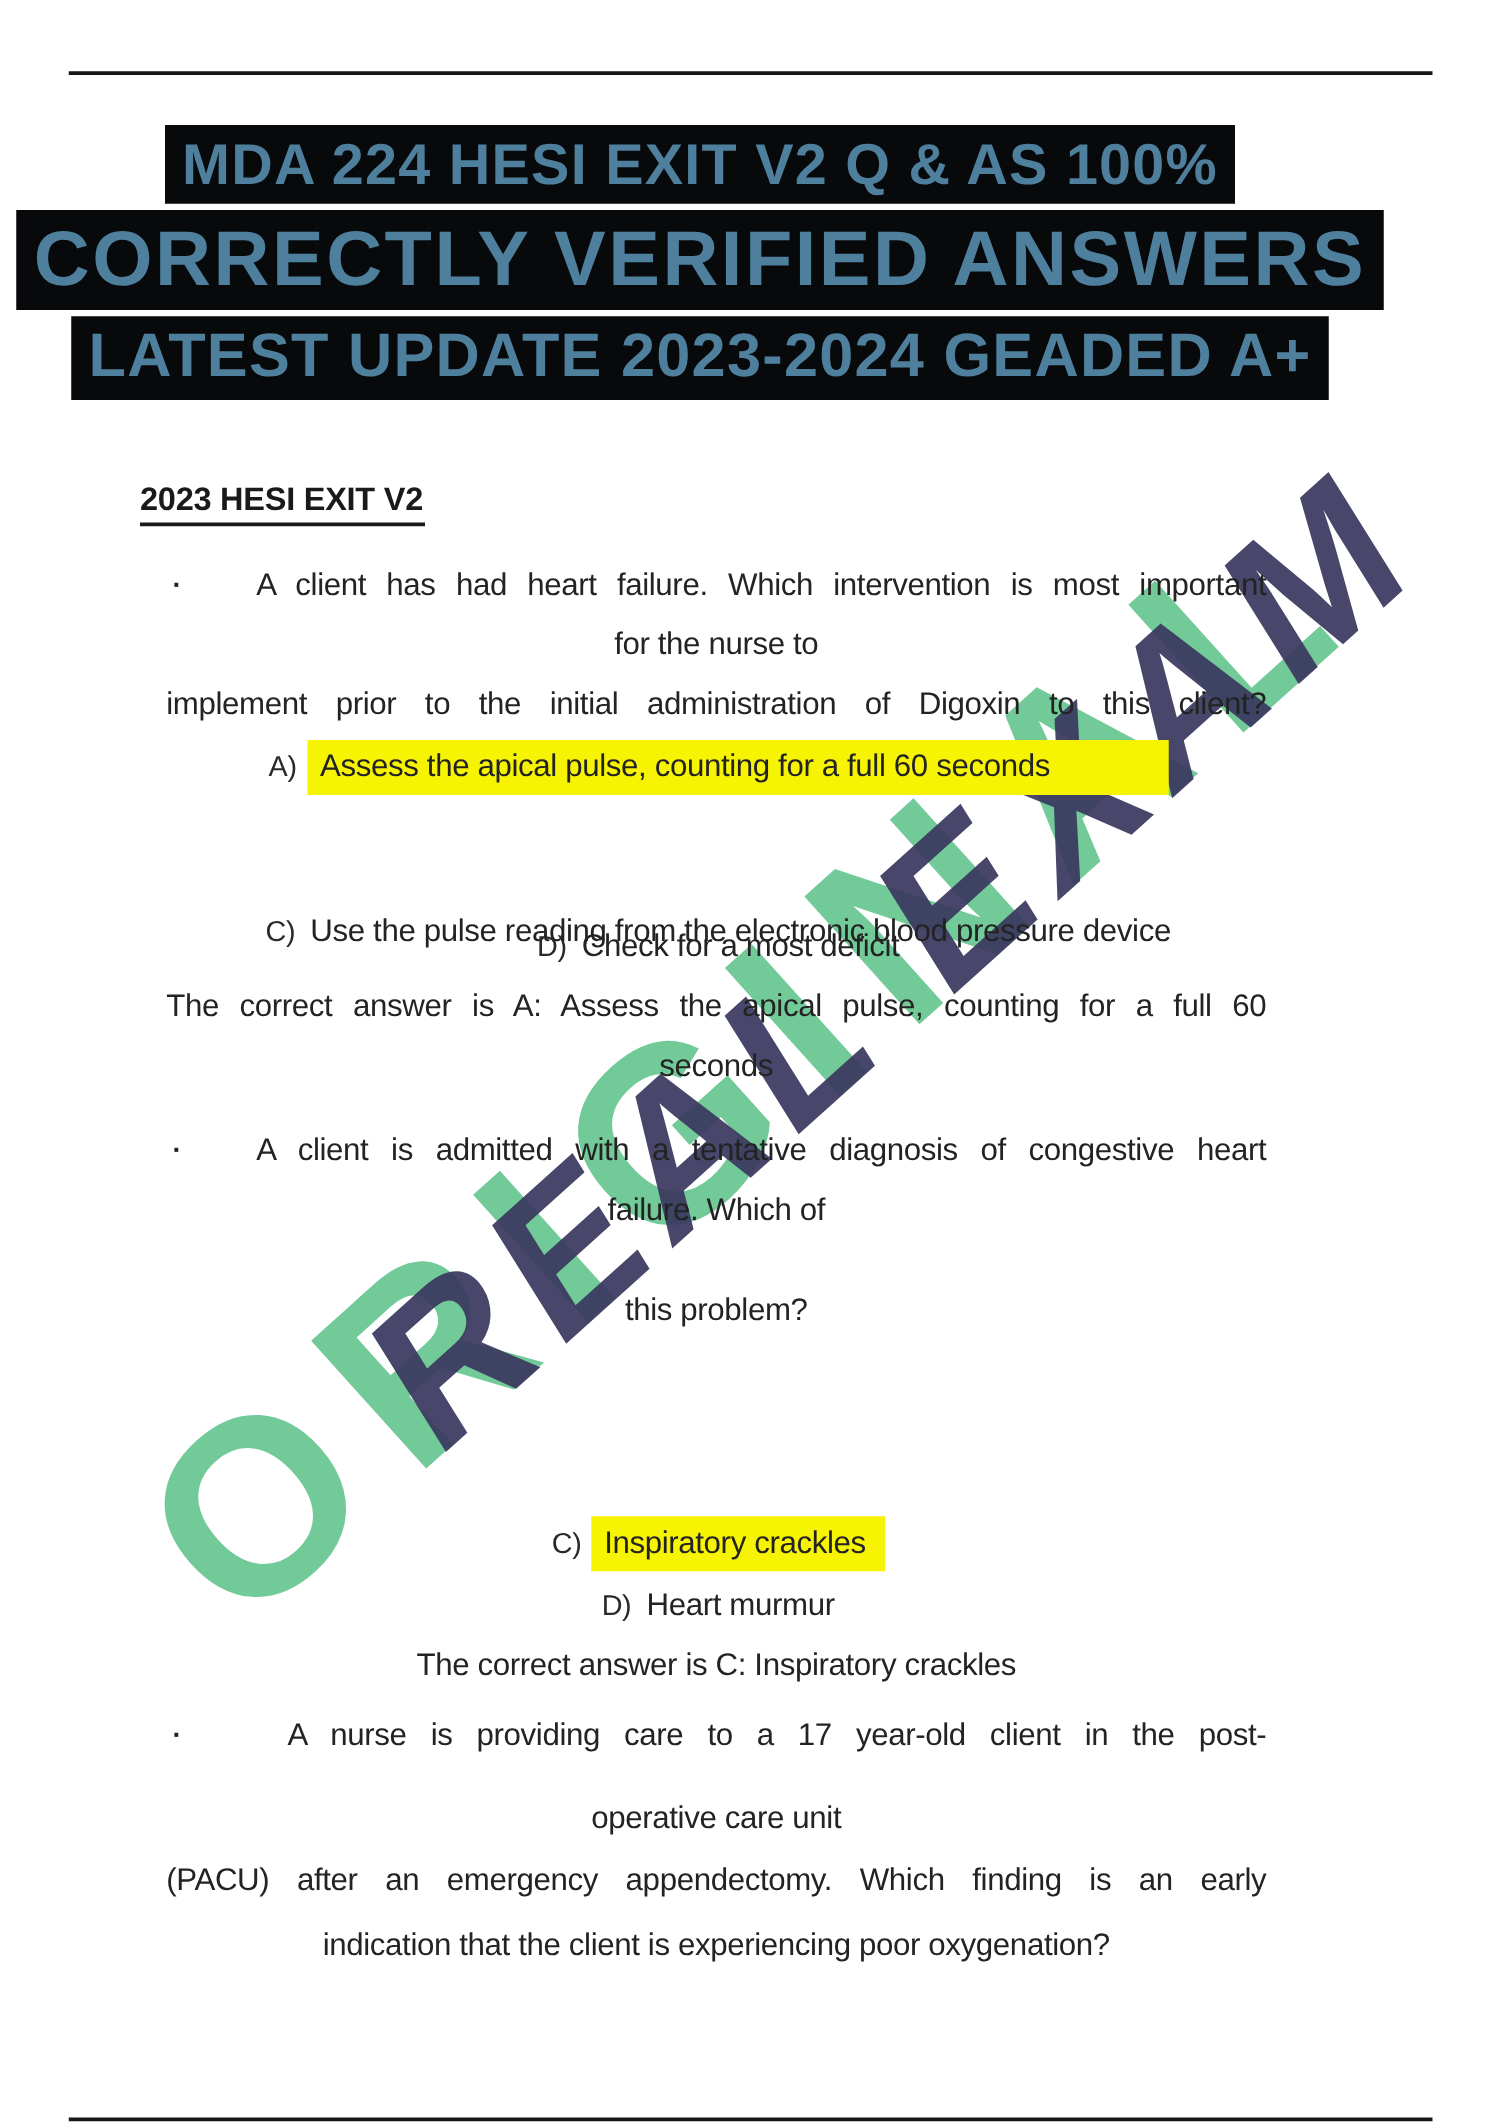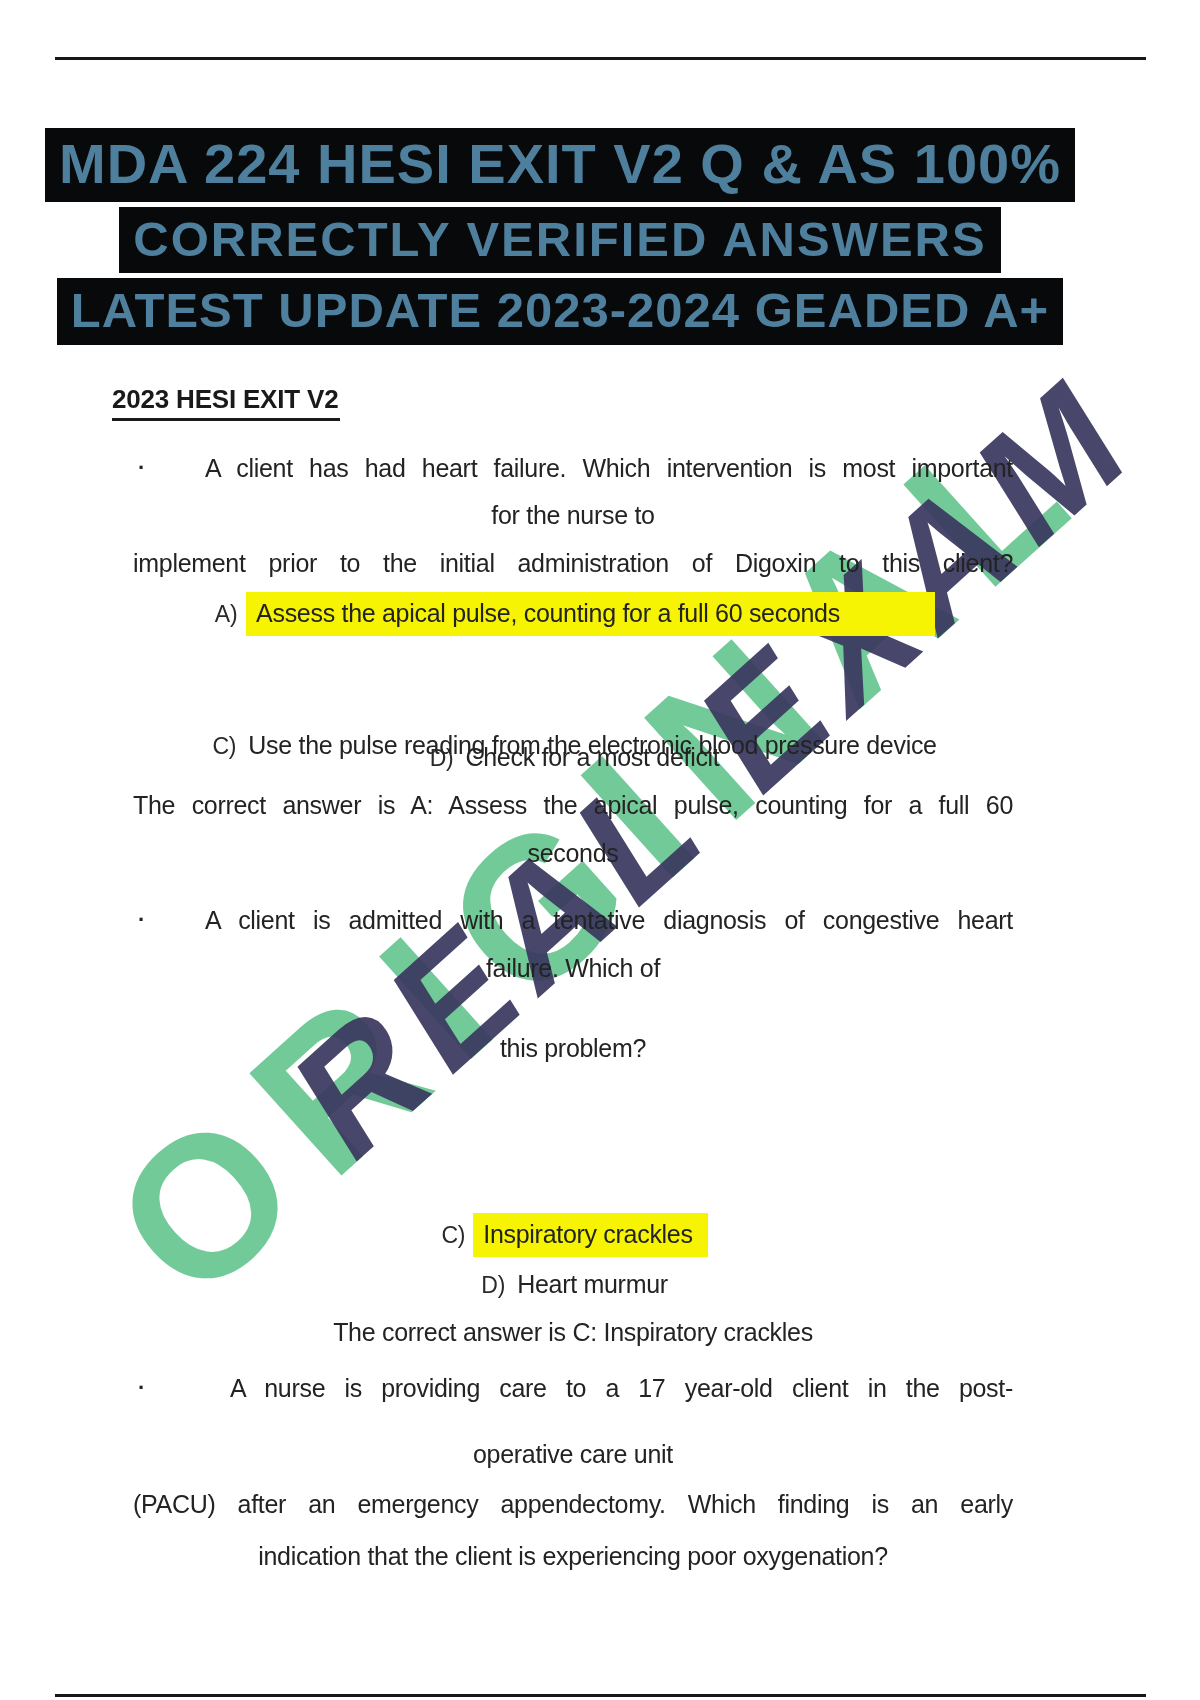--- a/index.html
+++ b/index.html
@@ -35,22 +35,22 @@
   .title-line{margin:0 0 5px 0;line-height:0;}
   .title-line span{
     display:inline-block;
     background:#08090b;
     color:#4e7f9c;
     font-weight:bold;
     padding:7px 14px 8px 14px;
     line-height:1.05;
     white-space:nowrap;
   }
-  .title-l1 span{font-size:56px;letter-spacing:1px;margin-top:28px;}
-  .title-l2 span{font-size:49px;letter-spacing:2px;text-align:center;}
+  .title-l1 span{font-size:46px;letter-spacing:1px;}
+  .title-l2 span{font-size:62px;letter-spacing:2px;text-align:center;}
   .title-l3 span{font-size:49px;letter-spacing:1px;}
 
   
   .section-heading{
     position:absolute;left:112px;top:384px;z-index:2;
     font-size:26px;font-weight:bold;color:#1a1a1a;
     border-bottom:3px solid #1a1a1a;
     padding:0 2px 3px 0;letter-spacing:-0.2px;
   }
 

